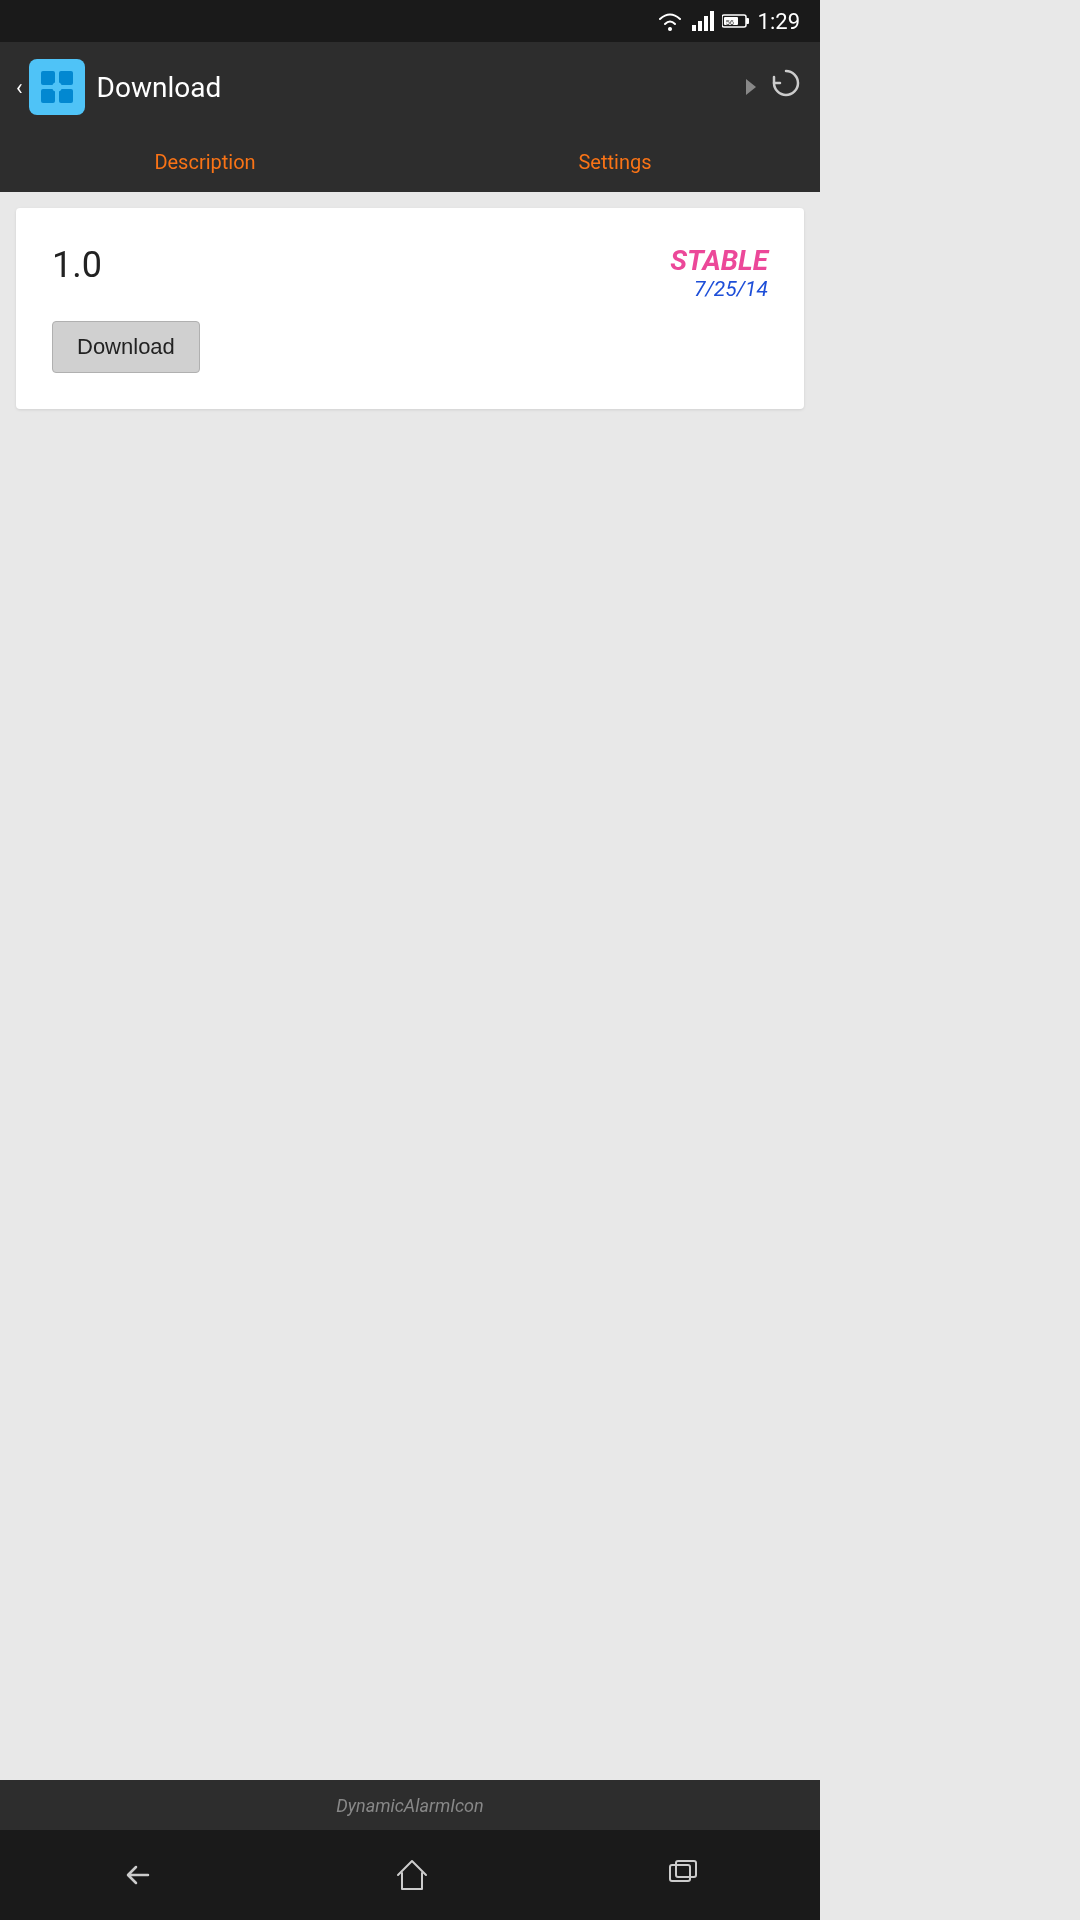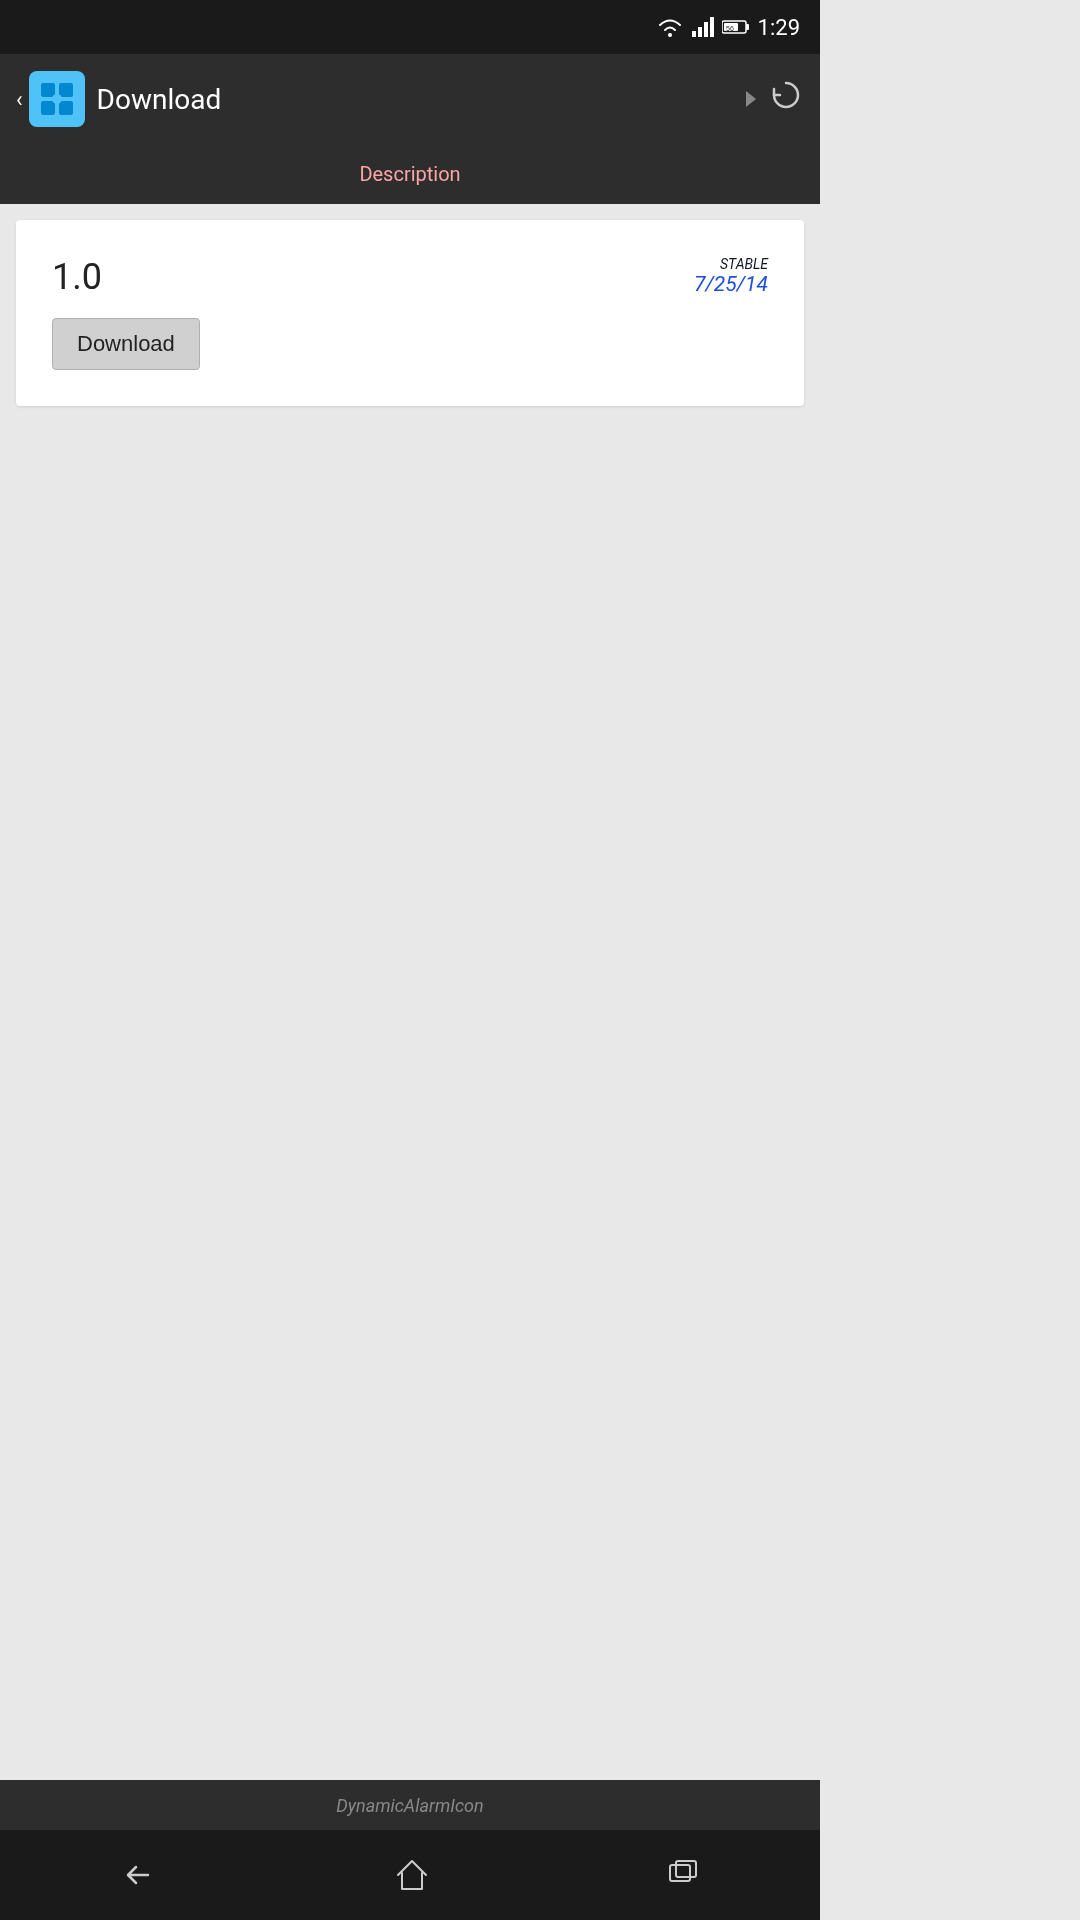--- a/index.html
+++ b/index.html
@@ -14,21 +14,21 @@
       background: #e8e8e8;
       font-family: 'Roboto', Arial, sans-serif;
       display: flex;
       flex-direction: column;
       overflow: hidden;
     }
 
     
     .status-bar {
       background: #1a1a1a;
-      height: 54px;
+      height: 42px;
       display: flex;
       align-items: center;
       justify-content: flex-end;
       padding: 0 20px;
       gap: 8px;
     }
 
     .status-icons {
       display: flex;
       align-items: center;
@@ -96,21 +96,21 @@
       align-items: stretch;
     }
 
     .tab-item {
       flex: 1;
       display: flex;
       align-items: center;
       justify-content: center;
       cursor: pointer;
       position: relative;
-      color: #fca5a5;
+      color: #f97316;
       font-size: 20px;
       font-weight: 400;
     }
 
     .tab-item.active {
       color: white;
       font-weight: 500;
     }
 
     .tab-item.active::after {
@@ -150,24 +150,24 @@
       font-weight: 400;
       color: #222;
     }
 
     .version-meta {
       text-align: right;
     }
 
     .version-stability {
       display: block;
-      font-size: 14px;
-      color: #0f172a;
+      font-size: 28px;
+      color: #ec4899;
       font-style: italic;
-      font-weight: 400;
+      font-weight: 700;
     }
 
     .version-date {
       display: block;
       font-size: 21px;
       color: #1d4ed8;
       font-style: italic;
     }
 
     .download-btn {
@@ -266,20 +266,23 @@
     <svg width="36" height="36" viewBox="0 0 36 36">
       <path d="M18 6 A12 12 0 1 1 6 18" stroke="#cccccc" stroke-width="2.5" fill="none" stroke-linecap="round"></path>
       <path d="M6 12 L6 18 L12 18" stroke="#cccccc" stroke-width="2.5" fill="none" stroke-linecap="round" stroke-linejoin="round"></path>
     </svg>
   </div>
 </div>
 
 <div class="tab-bar">
   <div class="tab-item">
     <span>Description</span>
+  </div>
+  <div class="tab-item">
+    <span>Settings</span>
   </div>
 </div>
 
 <div class="main-content">
   <div class="version-card">
     <div class="version-card-header">
       <span class="version-number">1.0</span>
       <div class="version-meta">
         <span class="version-stability">STABLE</span>
         <span class="version-date">7/25/14</span>

